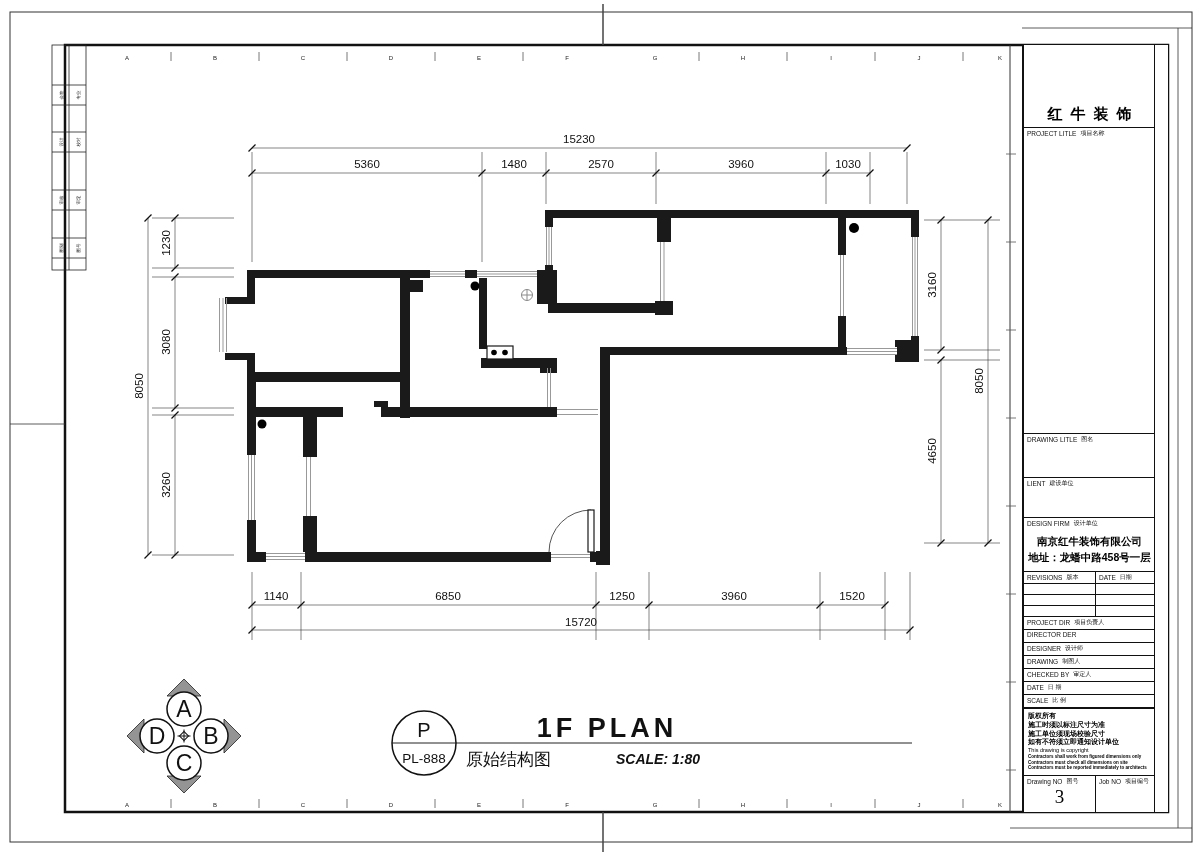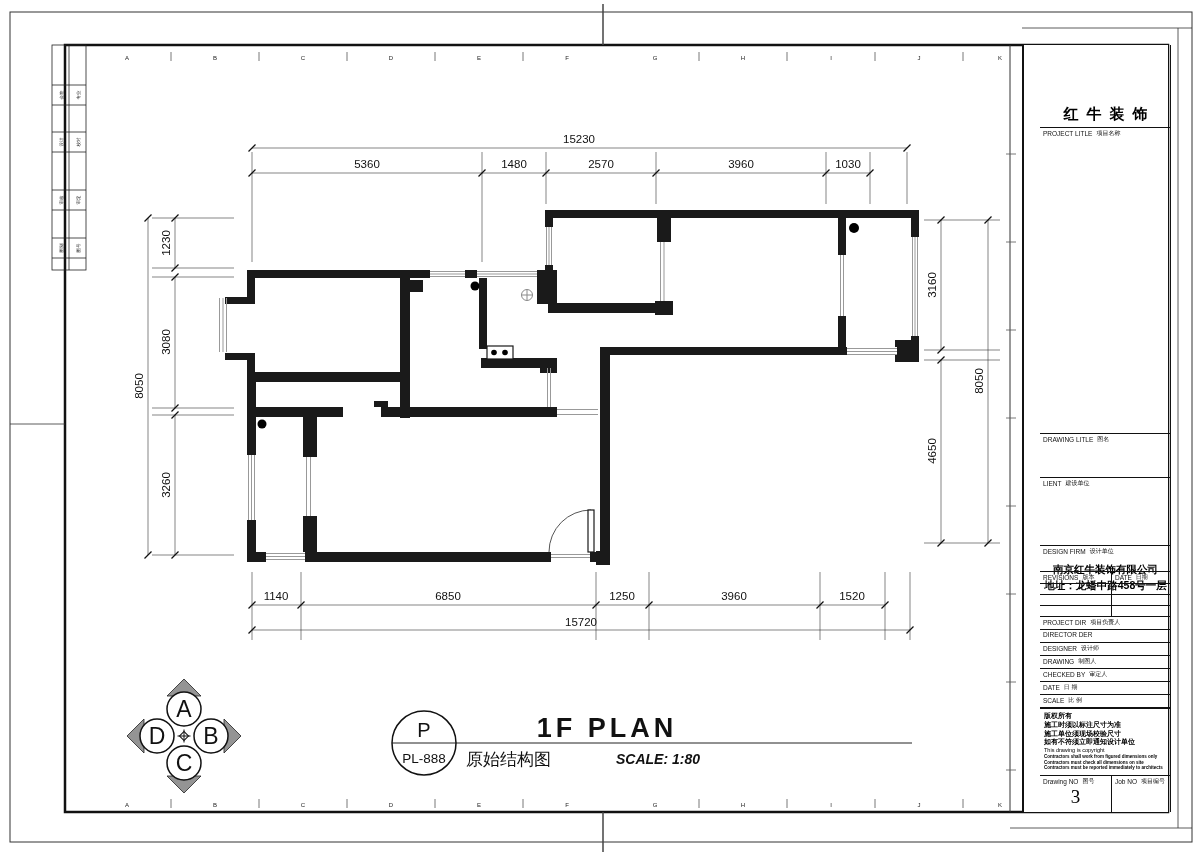--- a/index.html
+++ b/index.html
@@ -7,21 +7,21 @@
   #sheet{position:relative;width:1200px;height:856px;background:#fff;}
   svg{position:absolute;left:0;top:0;}
   svg text{font-family:"Liberation Sans",sans-serif;fill:#111;}
   .dimtxt{font-size:11.5px;}
   .gridletter{font-size:6px;fill:#222;}
   .striptxt{font-size:4.5px;fill:#222;}
 
   
   #titleblock{position:absolute;left:1022px;top:45px;width:146px;height:767px;
     border-left:2px solid #111;box-sizing:border-box;background:#fff;}
-  #tb-inner{position:absolute;left:16px;top:0;width:131px;height:767px;
+  #tb-inner{position:absolute;left:0;top:0;width:131px;height:767px;
     border-right:1px solid #111;box-sizing:border-box;}
   .tb-row{position:absolute;left:0;width:131px;box-sizing:border-box;border-top:1px solid #111;
     overflow:hidden;}
   .tb-label{display:flex;gap:4px;align-items:center;padding:1px 3px;font-size:6.5px;
     color:#111;white-space:nowrap;}
   .tb-label .cn{font-size:6px;}
   .logo-area{display:flex;flex-direction:column;align-items:center;justify-content:flex-end;}
   .company-name{font-family:"Liberation Serif",serif;font-weight:bold;font-size:15px;
     letter-spacing:8px;padding-left:8px;margin-bottom:3px;white-space:nowrap;}
   .firm-info{text-align:center;font-size:10.5px;font-weight:bold;line-height:1.55;padding-top:4px;}
@@ -433,21 +433,21 @@
           </div>
     </div>
 
     <div class="tb-row" style="top:432px;height:40px;">
       <div class="tb-label">
             <span>LIENT</span>
             <span class="cn">建设单位</span>
           </div>
     </div>
 
-    <div class="tb-row" style="top:472px;height:54px;margin-top:28px;">
+    <div class="tb-row" style="top:472px;height:54px;">
       <div class="tb-label">
             <span>DESIGN FIRM</span>
             <span class="cn">设计单位</span>
           </div>
       <div class="firm-info">
         <div>南京红牛装饰有限公司</div>
         <div>地址：龙蟠中路458号一层</div>
       </div>
     </div>
 

